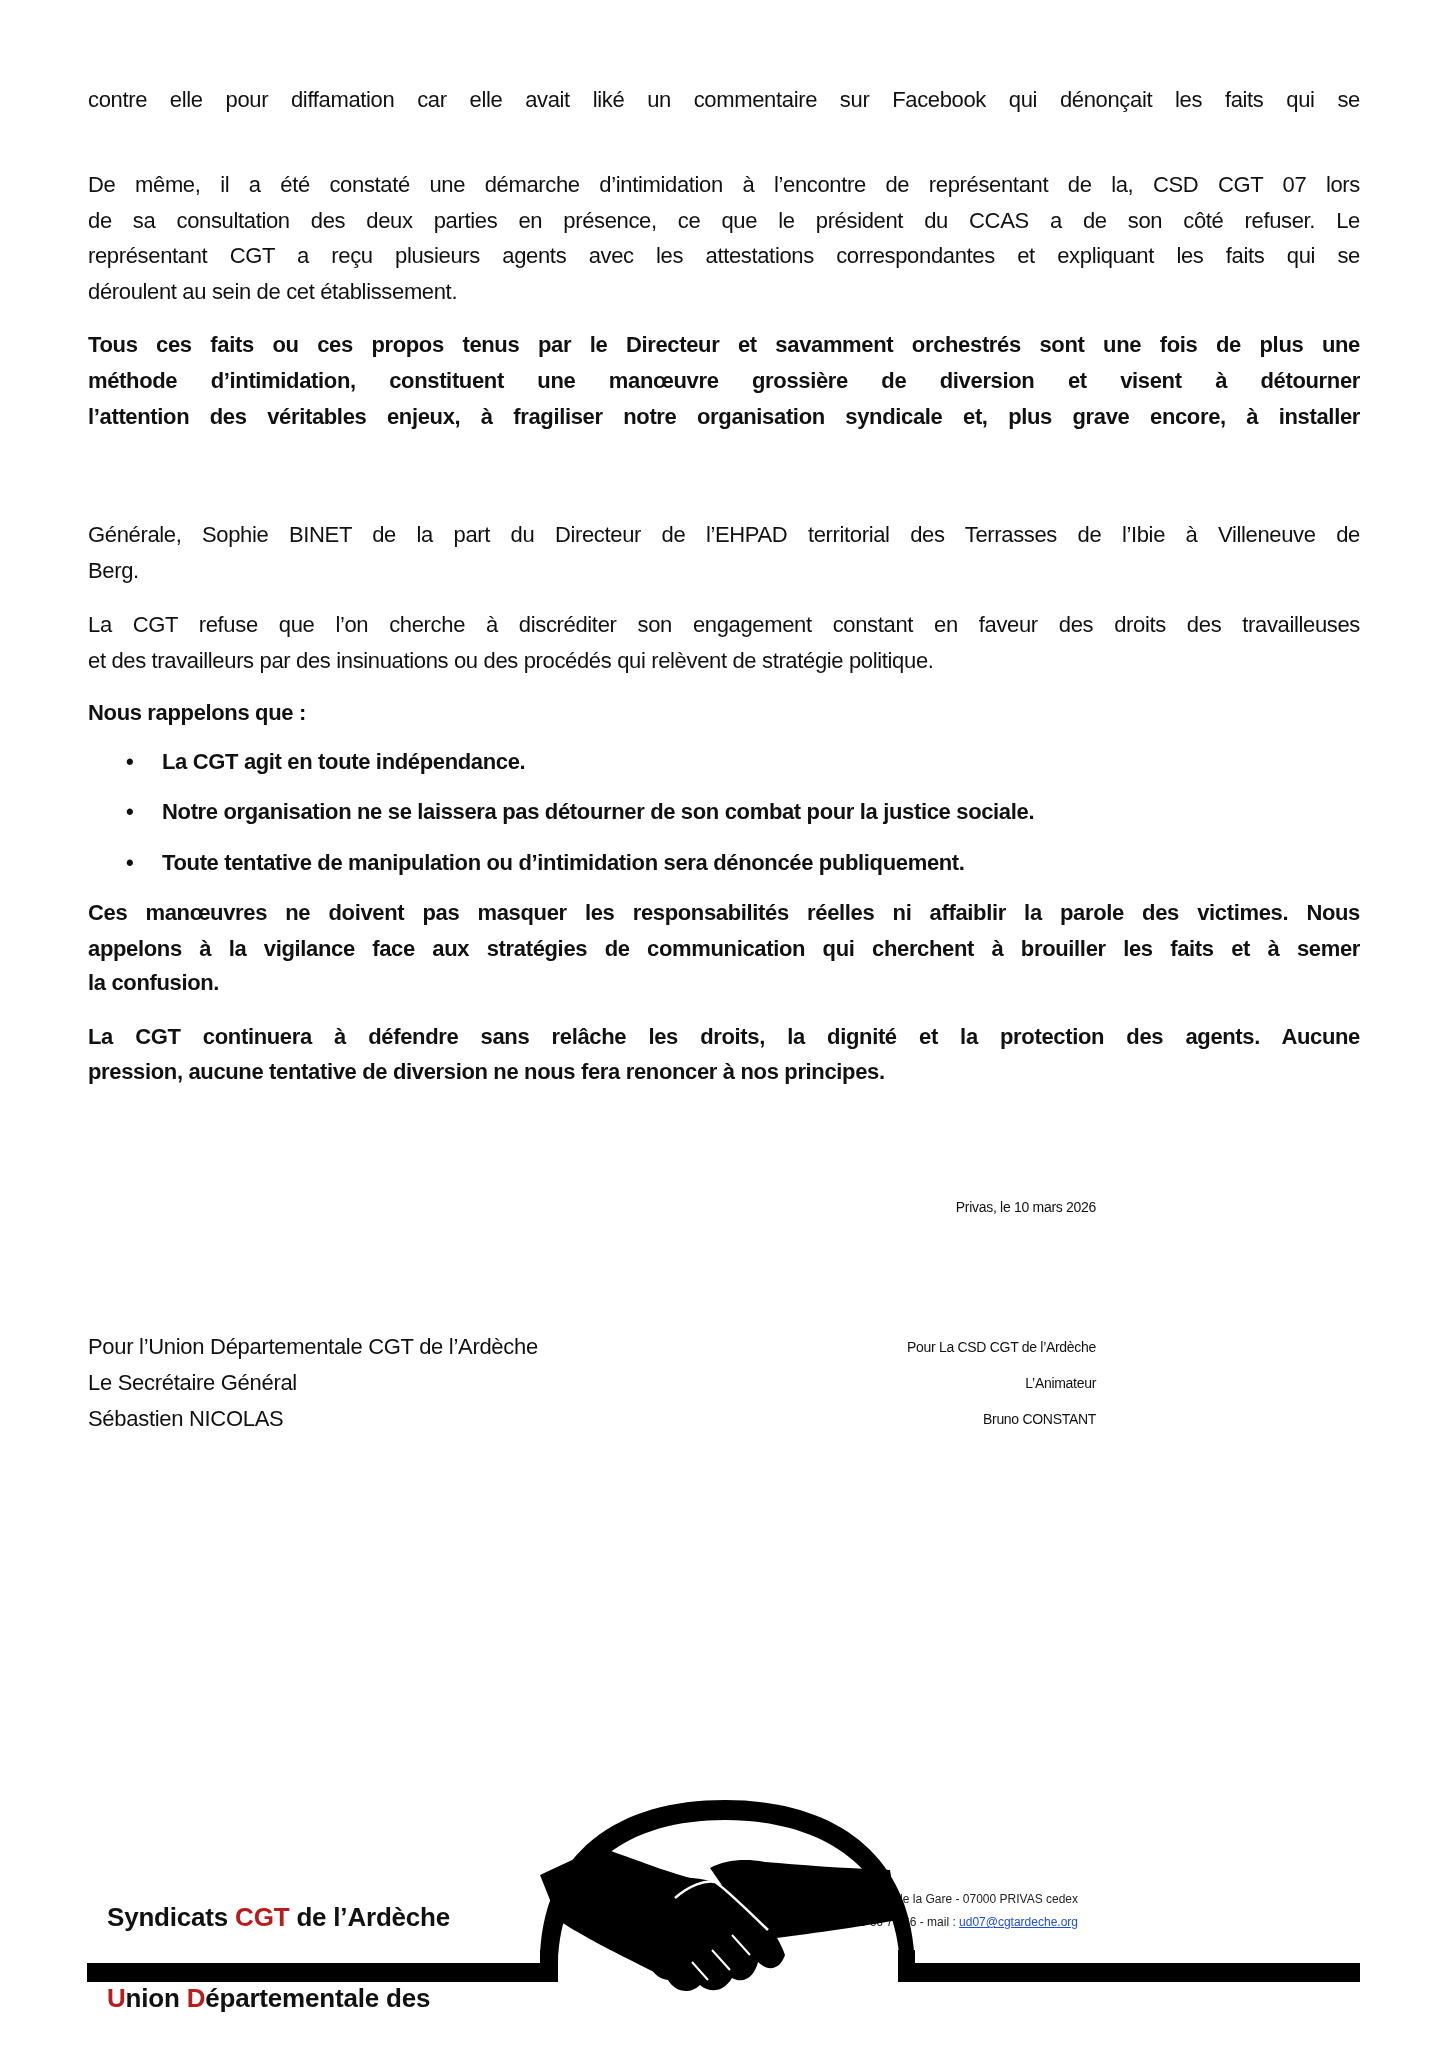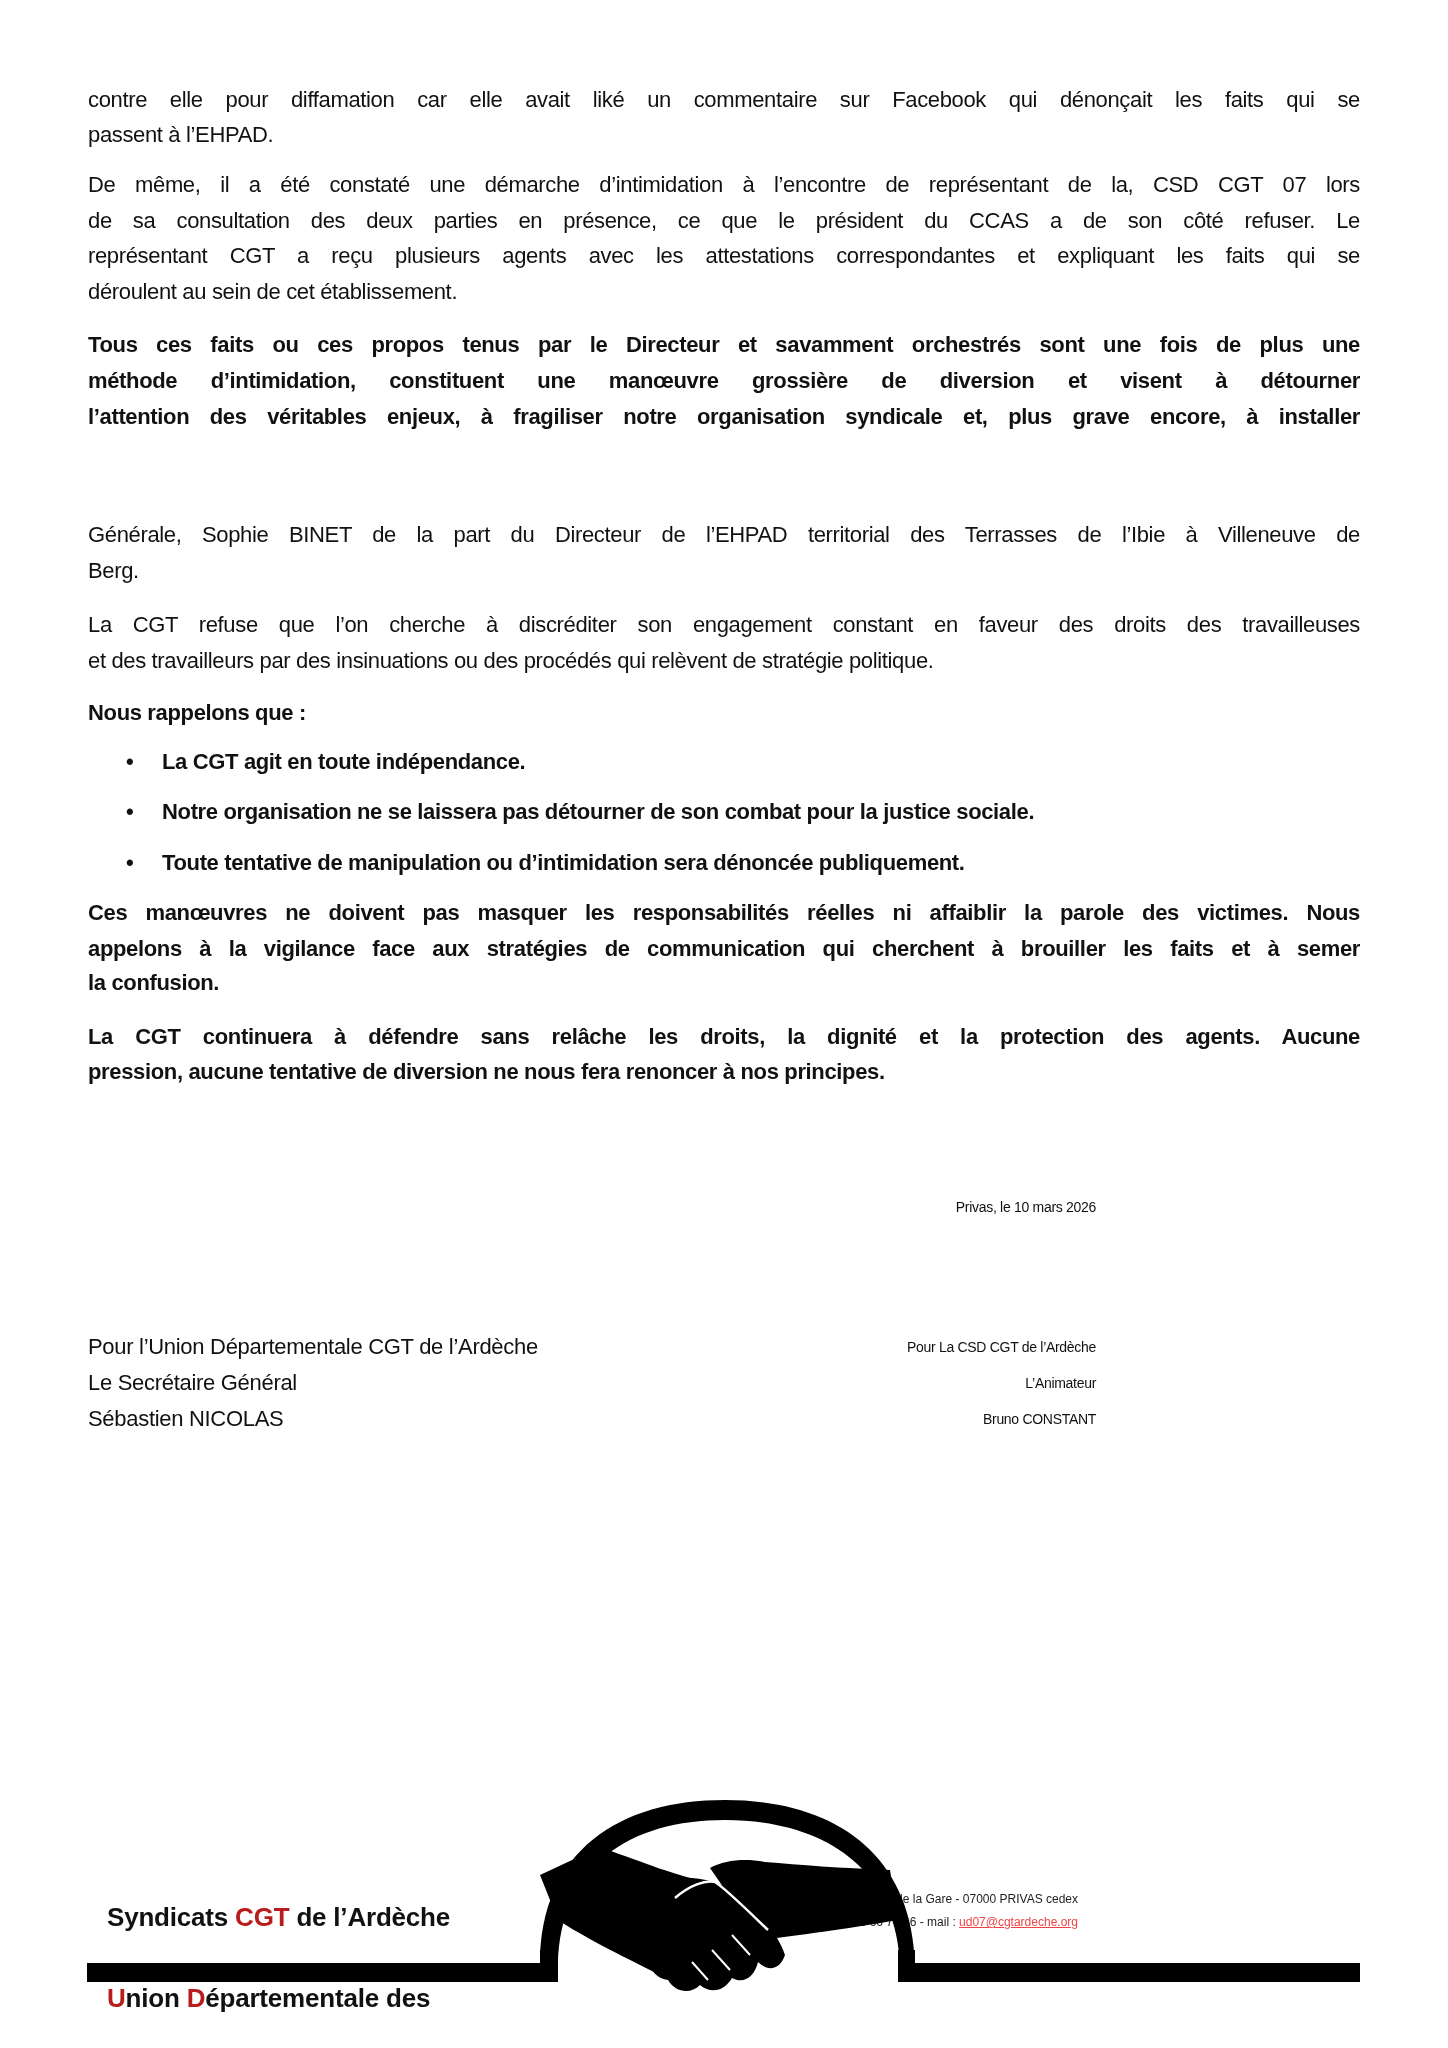--- a/index.html
+++ b/index.html
@@ -12,31 +12,30 @@
   .bold { font-weight: bold; }
   .bullet-row { position: absolute; left: 88px; width: 1272px; font-size: 22px; line-height: 28px;
                 font-weight: bold; letter-spacing: -0.35px; }
   .bullet-dot { position: absolute; left: 38px; top: 0; }
   .bullet-text { position: absolute; left: 74px; top: 0; white-space: nowrap; }
   .right { position: absolute; right: 88px; font-size: 14px; line-height: 28px; white-space: nowrap; letter-spacing: -0.3px; }
   .sig-left { position: absolute; left: 88px; font-size: 22px; line-height: 28px; white-space: nowrap; letter-spacing: -0.3px; }
   .footer-org { position: absolute; left: 107px; font-size: 26px; font-weight: bold; line-height: 30px; white-space: nowrap; letter-spacing: -0.2px; color: #111; }
   .red { color: #b81c1c; }
   .footer-contact { position: absolute; right: 106px; font-size: 12px; line-height: 22px; text-align: right; white-space: nowrap; color: #222; }
-  .footer-link { color: #ef4444; text-decoration: underline; }
+  .footer-link { color: #1d4ed8; text-decoration: underline; }
   .footer-bar { position: absolute; background: #000; }
   .logo { position: absolute; left: 500px; top: 1780px; width: 450px; height: 240px; }
 </style>
 </head>
 <body>
 
 <div class="page">
 
   <div class="line" style="top:86px">contre elle pour diffamation car elle avait liké un commentaire sur Facebook qui dénonçait les faits qui se</div>
-  <div class="line last" style="top:121px">passent à l’EHPAD.</div>
 
   <div class="line" style="top:171px">De même, il a été constaté une démarche d’intimidation à l’encontre de représentant de la, CSD CGT 07 lors</div>
   <div class="line" style="top:207px">de sa consultation des deux parties en présence, ce que le président du CCAS a de son côté refuser. Le</div>
   <div class="line" style="top:242px">représentant CGT a reçu plusieurs agents avec les attestations correspondantes et expliquant les faits qui se</div>
   <div class="line last" style="top:278px">déroulent au sein de cet établissement.</div>
 
   <div class="line bold" style="top:331px">Tous ces faits ou ces propos tenus par le Directeur et savamment orchestrés sont une fois de plus une</div>
   <div class="line bold" style="top:367px">méthode d’intimidation, constituent une manœuvre grossière de diversion et visent à détourner</div>
   <div class="line bold" style="top:403px">l’attention des véritables enjeux, à fragiliser notre organisation syndicale et, plus grave encore, à installer</div>
 

